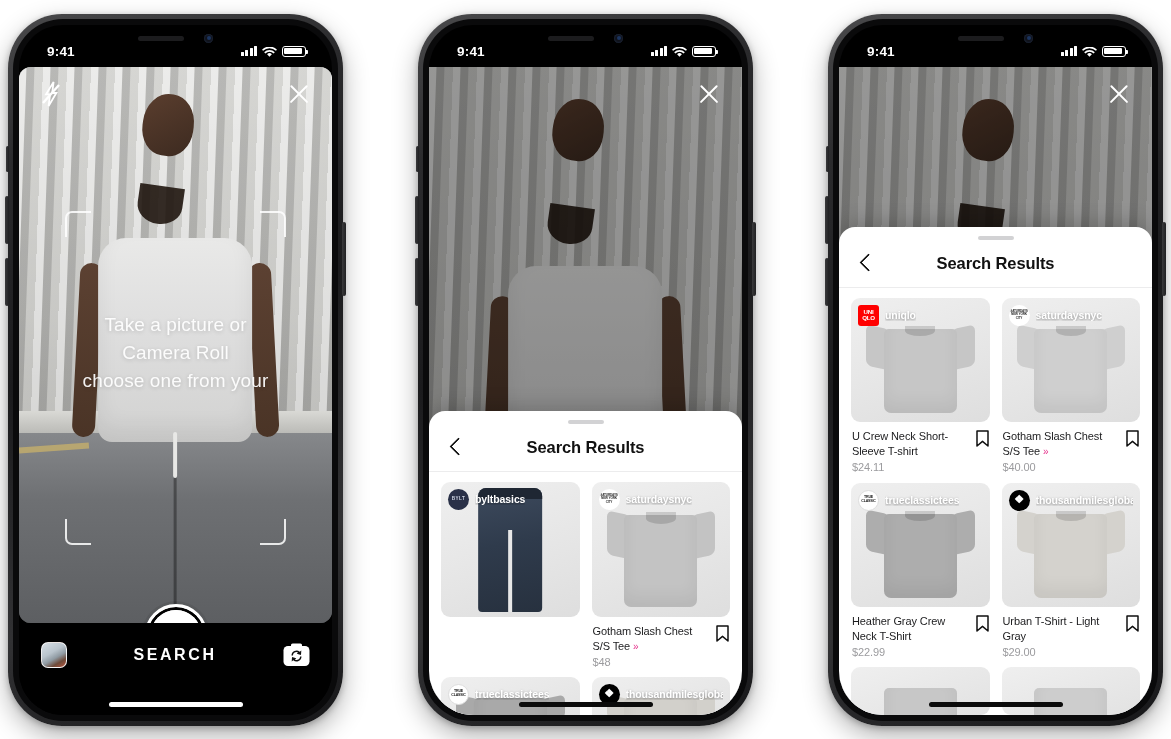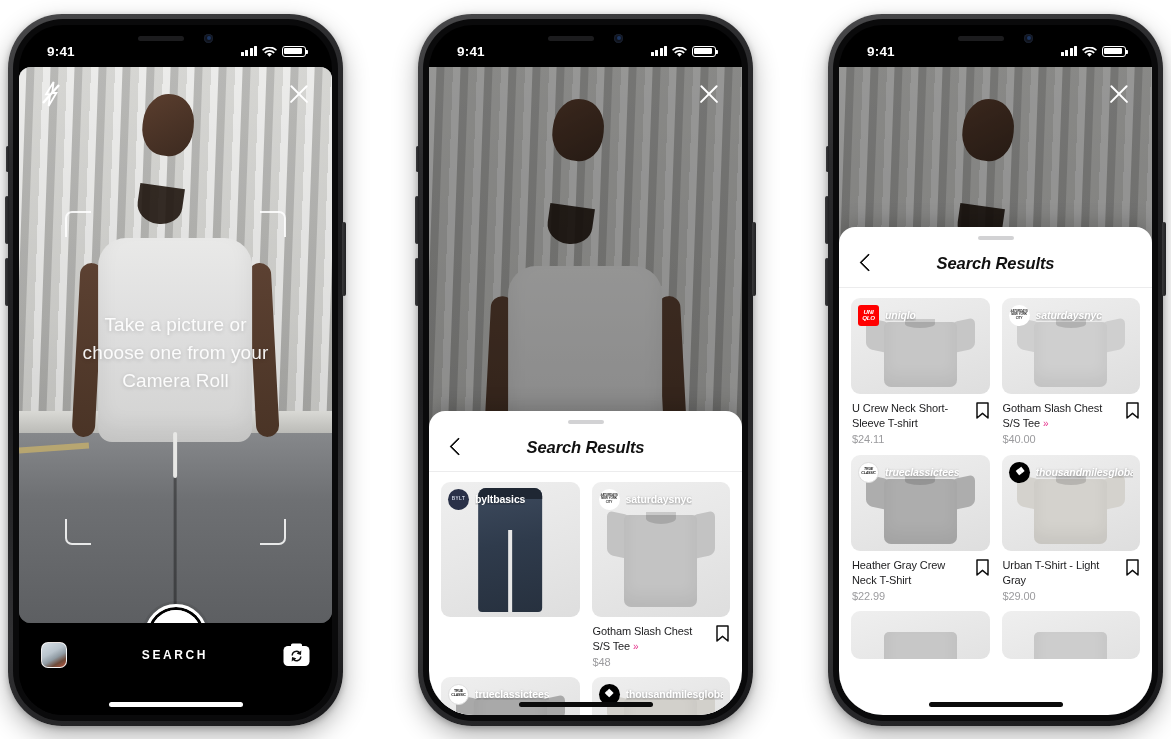--- a/index.html
+++ b/index.html
@@ -160,21 +160,21 @@
 
   .cam-bottom {
     position:absolute; left:0; right:0; bottom:0; height:92px; background:#000; z-index:22;
     display:flex; align-items:center; justify-content:space-between; padding:0 22px 28px 22px;
   }
   .gallery-thumb {
     width:26px; height:26px; border-radius:7px; overflow:hidden;
     border:1.4px solid rgba(255,255,255,.85); position:relative; cursor:pointer;
     background:linear-gradient(150deg,#d8e0e6 0%, #b9c4cc 40%, #8f9aa2 60%, #6e4b3a 78%, #b8573f 100%);
   }
-  .search-word { color:#fff; font-size:12px; font-weight:bold; letter-spacing:2.6px; }
+  .search-word { color:#fff; font-size:16px; font-weight:bold; letter-spacing:2.6px; }
   .flip-ico { width:27px; height:24px; position:relative; cursor:pointer; }
 
   
   .dim::after { content:""; position:absolute; inset:0; background:rgba(0,0,0,.36); z-index:5; }
   .p2 .photoarea, .p3 .photoarea { top:42px; bottom:0; border-radius:0; }
 
   
   .sheet {
     position:absolute; left:0; right:0; bottom:0;
     background:#fff; border-radius:16px 16px 0 0; z-index:28;
@@ -188,34 +188,34 @@
     border-bottom:1px solid #ececed; padding:0 16px;
   }
   .back-chev { width:22px; height:22px; position:relative; cursor:pointer; }
   .back-chev::before {
     content:""; position:absolute; left:7px; top:4px; width:11px; height:11px;
     border-left:2.4px solid #111; border-bottom:2.4px solid #111;
     transform:rotate(45deg); border-radius:1px;
   }
   .sheet-title {
     position:absolute; left:0; right:0; text-align:center;
-    font-size:16.5px; font-weight:bold; color:#111; letter-spacing:-.1px;font-style:italic;
+    font-size:16.5px; font-weight:bold; color:#111; letter-spacing:-.1px;
   }
   .results {
     position:absolute; left:0; right:0; top:61px; bottom:0;
     overflow:hidden; padding:10px 12px 0 12px;
   }
   .grid { display:grid; grid-template-columns:1fr 1fr; gap:10px 12px; }
   .card { display:flex; flex-direction:column; cursor:pointer; }
   .card-img {
     position:relative; width:100%; border-radius:9px; overflow:hidden;
     background:linear-gradient(160deg,#efefef 0%, #e6e6e6 55%, #dedede 100%);
   }
   .p2 .card-img { height:135px; }
-  .p3 .card-img { height:96px;font-style:italic; }
+  .p3 .card-img { height:124px; }
   .brandrow {
     position:absolute; top:7px; left:7px; right:7px; z-index:4;
     display:flex; align-items:center; gap:6px;
   }
   .brand-badge {
     width:21px; height:21px; border-radius:50%; flex:0 0 auto;
     display:flex; align-items:center; justify-content:center;
     font-size:5px; font-weight:bold; overflow:hidden; line-height:1.05;
     text-align:center; letter-spacing:-.2px;
   }
@@ -337,22 +337,22 @@
           <svg viewBox="0 0 24 26" width="24" height="26">
             <path d="M14.6 1 7 13.4h4.1L9.6 25 17.4 12h-4.2Z" fill="none" stroke="#fff" stroke-width="1.8"></path>
             <line x1="4" y1="22" x2="20" y2="4" stroke="#fff" stroke-width="2.4"></line>
           </svg>
         </span>
         <span class="close-x"></span>
       </div>
 
       <div class="hint">
         <div>Take a picture or</div>
+        <div>Camera Roll</div>
         <div>choose one from your</div>
-        <div>Camera Roll</div>
       </div>
 
       <div class="shutter"></div>
 
       <div class="cam-bottom">
         <span class="gallery-thumb"></span>
         <span class="search-word">SEARCH</span>
         <span class="flip-ico">
           <svg viewBox="0 0 27 24" width="27" height="24">
             <rect x="0.5" y="3" width="26" height="20" rx="4.5" fill="#fff"></rect>

